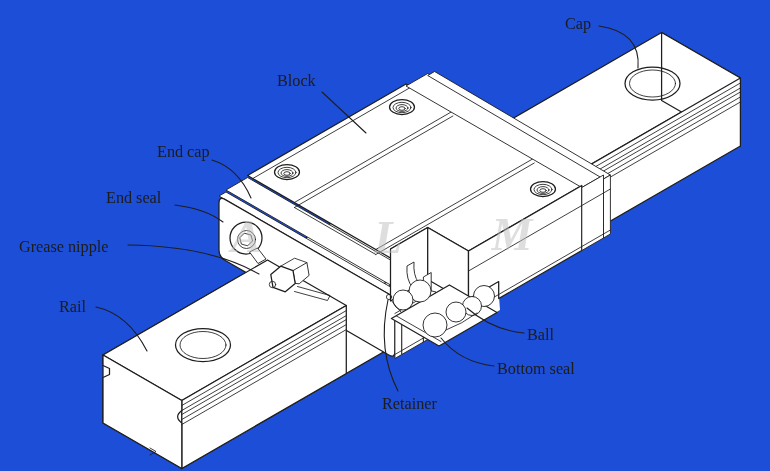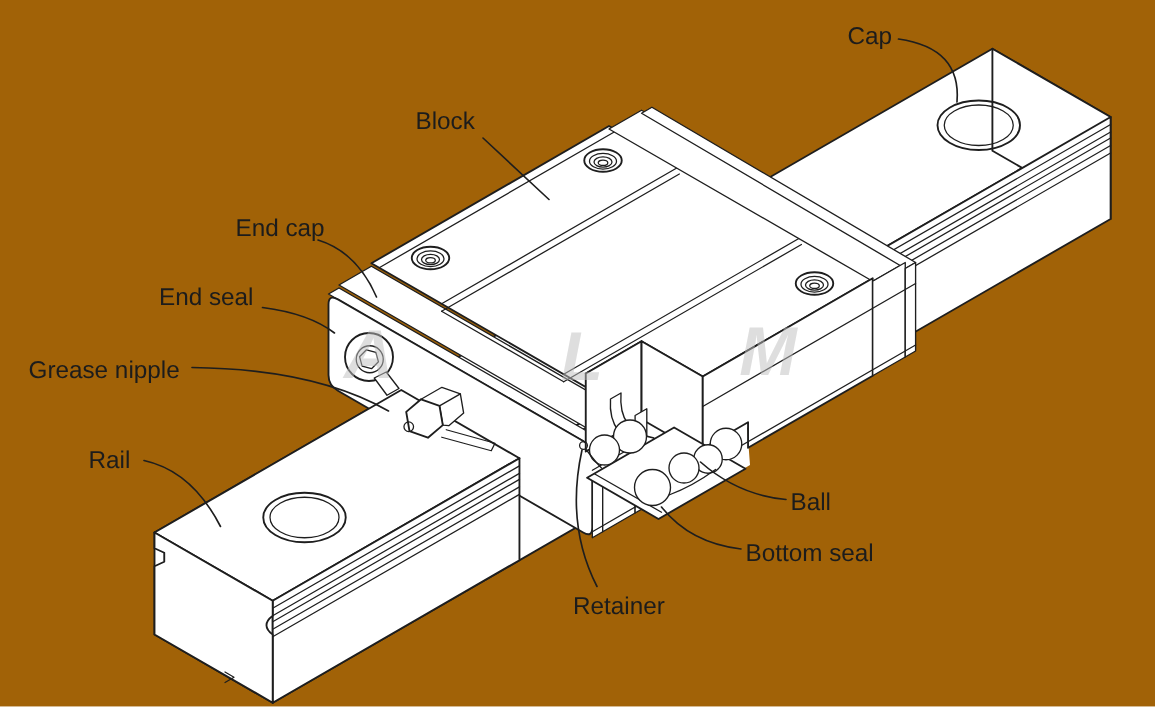--- a/index.html
+++ b/index.html
@@ -1,17 +1,17 @@
 <!DOCTYPE html>
 <html><head>
 <meta charset="utf-8">
 <style>
   html,body{margin:0;padding:0;background:#ffffff;}
-  .page{position:relative;width:770px;height:471px;background:#a16207;overflow:hidden;
-        font-family:Liberation Sans, sans-serif;}
+  .page{position:relative;width:770px;height:471px;background:#1d4ed8;overflow:hidden;
+        font-family:Liberation Serif, serif;}
   svg{display:block}
   .ln   {fill:none;stroke:#1e1e1e;stroke-width:1.25;stroke-linejoin:round;stroke-linecap:round;}
   .lnt  {fill:none;stroke:#1e1e1e;stroke-width:0.85;stroke-linejoin:round;stroke-linecap:round;}
   .face {fill:#ffffff;stroke:#1e1e1e;stroke-width:1.25;stroke-linejoin:round;}
   .facet{fill:#ffffff;stroke:#1e1e1e;stroke-width:0.9;stroke-linejoin:round;}
   .blank{fill:#ffffff;stroke:none;}
   .lead {fill:none;stroke:#1e1e1e;stroke-width:1.1;stroke-linecap:round;}
   .lbl  {font-size:16.2px;fill:#1c1c1c;letter-spacing:0px;}
   .wm   {font-size:46px;font-weight:bold;font-style:italic;fill:#bfbfbf;opacity:0.5;}
 </style>

